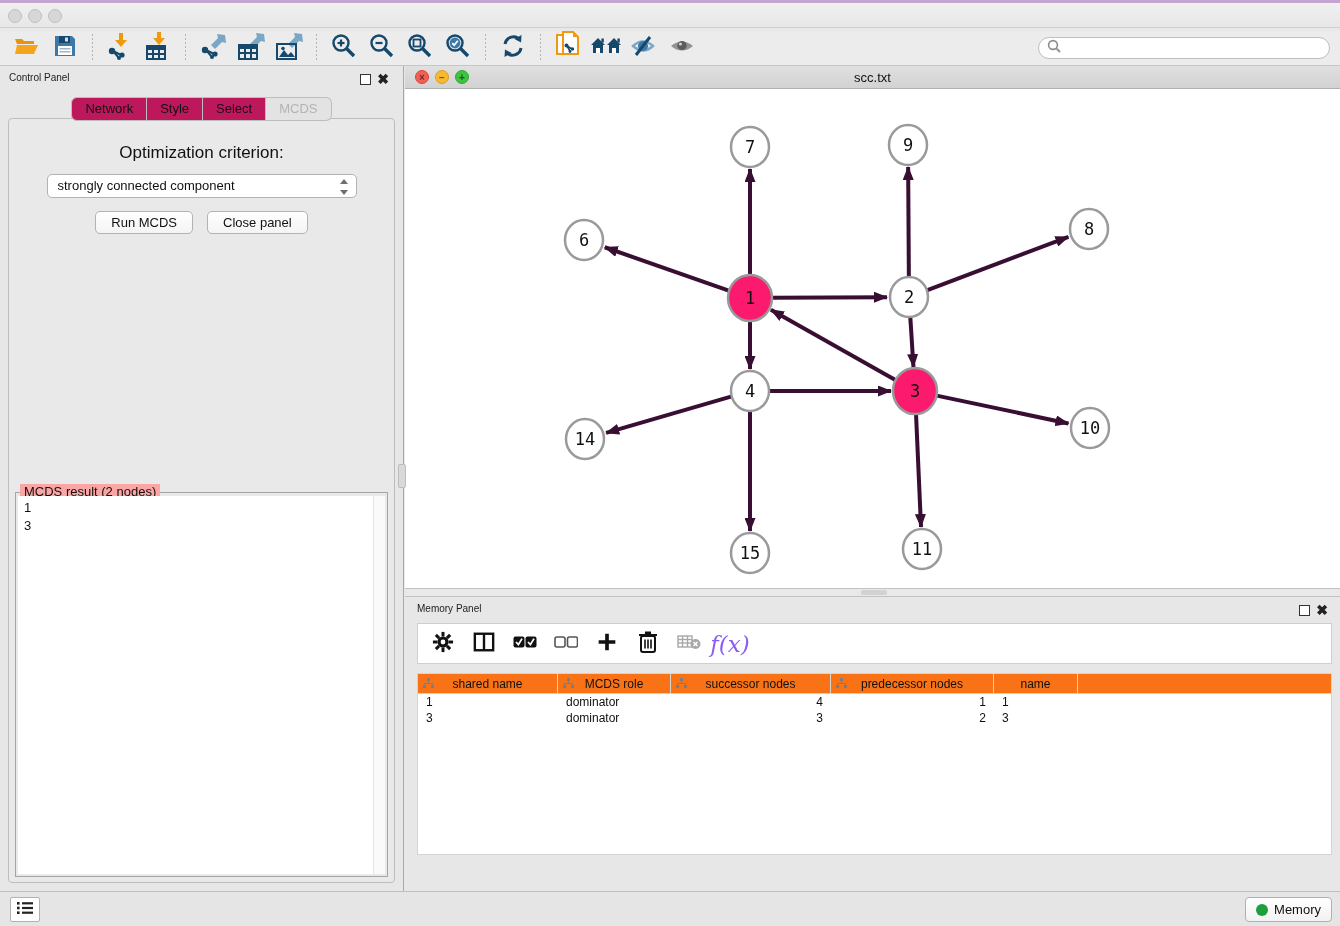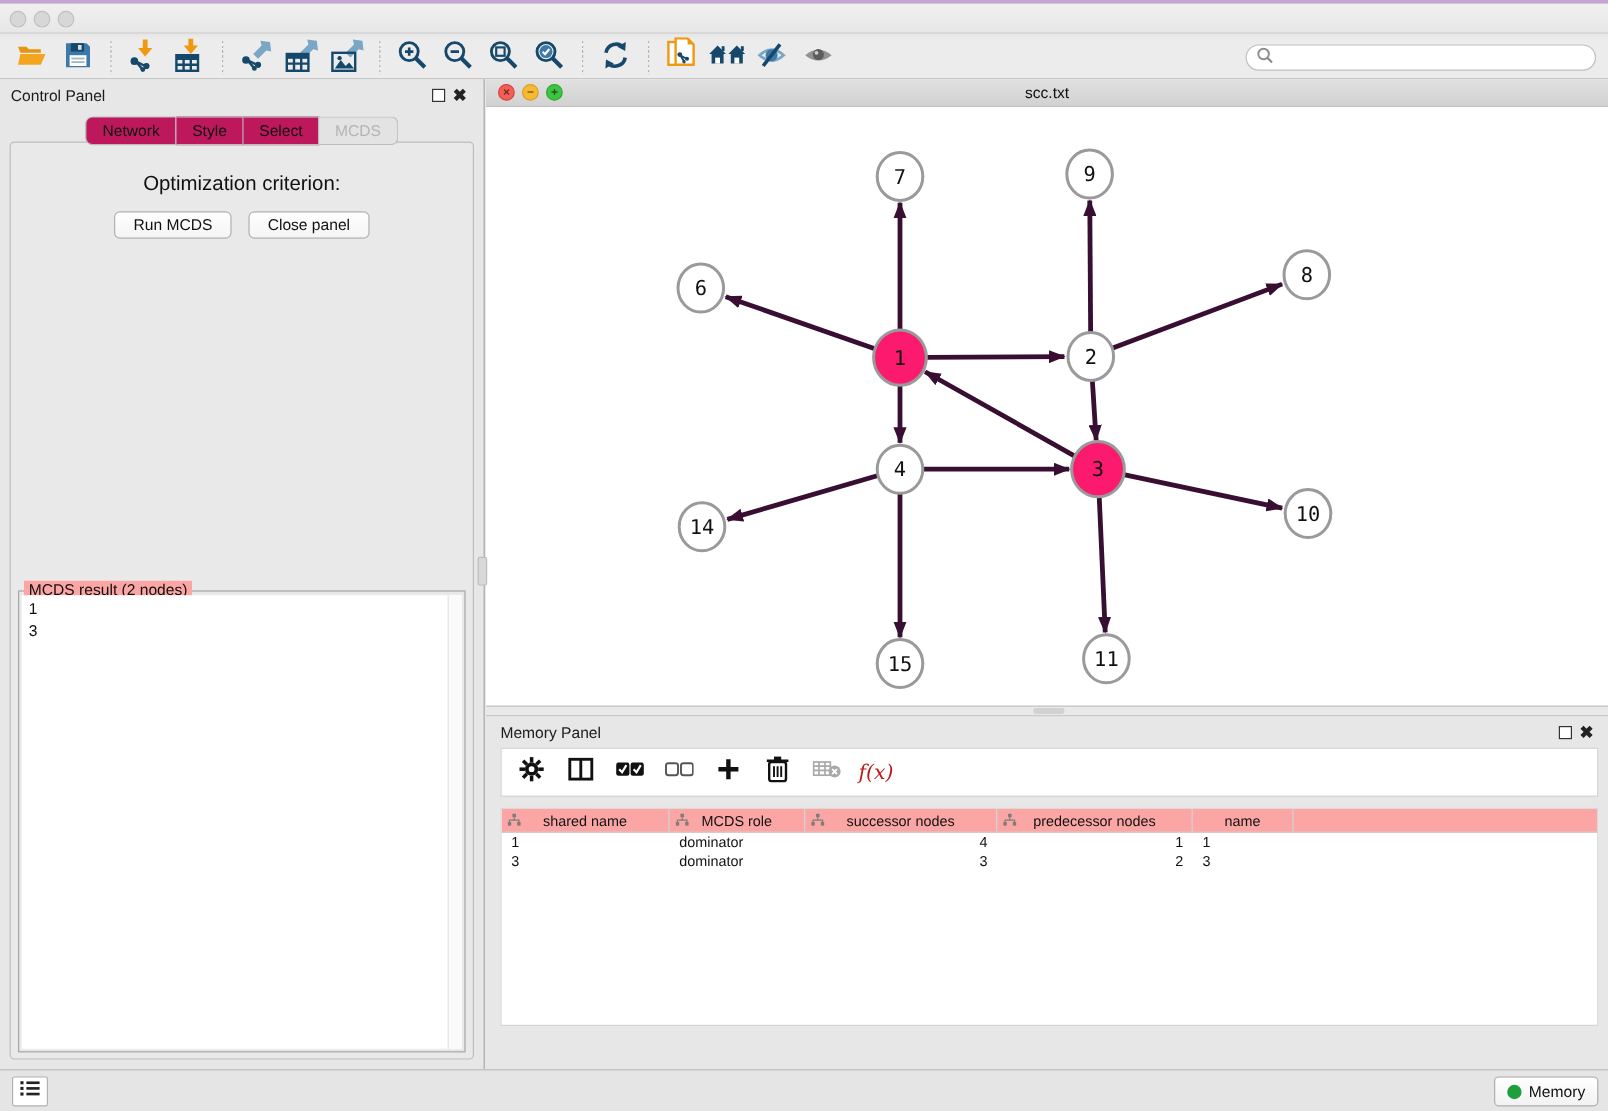--- a/index.html
+++ b/index.html
@@ -28,21 +28,21 @@
     background:repeating-linear-gradient(#b5b5b5 0 2px, transparent 2px 4px); }
   #search-wrap { margin-left:auto; margin-right:10px; width:292px; height:22px;
     background:#fff; border:1px solid #bfbfbf; border-radius:11px;
     display:flex; align-items:center; padding:0 8px; }
   #search-wrap input { border:none; outline:none; flex:1; font-size:13px;
     font-family:"Liberation Sans",sans-serif; background:transparent; margin-left:5px; }
   
   #control-panel { position:absolute; left:0; top:66px; width:404px; bottom:35px;
     background:#e7e7e7; border-right:1px solid #a9a9a9; }
   .panel-head { position:relative; height:26px; }
-  .panel-title { position:absolute; left:9px; top:6px; font-size:13px; color:#1c1c1c; }
+  .panel-title { position:absolute; left:9px; top:6px; font-size:10px; color:#1c1c1c; }
   .panel-float { position:absolute; width:11px; height:11px; top:8px;
     border:1.5px solid #333; background:#fff; }
   .panel-close { position:absolute; top:5px; font-size:14px; font-weight:bold; color:#222; line-height:16px; }
   #cp-float{ right:32px; } #cp-close{ right:14px; }
   #cp-tabs { position:absolute; top:31px; left:0; right:0; display:flex;
     justify-content:center; z-index:2; }
   .cp-tab { font-size:13px; padding:3px 13px 4px; background:#be185d; color:#111;
     border:1px solid #bdbdbd; border-left-width:0; cursor:default; }
   .cp-tab:first-child { border-left-width:1px; border-top-left-radius:6px; border-bottom-left-radius:6px; }
   .cp-tab:last-child { border-top-right-radius:6px; border-bottom-right-radius:6px; }
@@ -86,24 +86,24 @@
     background:#e9e9e9; border-top:1px solid #c2c2c2; border-bottom:1px solid #c2c2c2; }
   #h-grip { position:absolute; left:456px; top:1px; width:26px; height:5px;
     background:#d2d2d2; border-radius:2px; }
   
   #table-panel { position:absolute; left:405px; top:597px; right:0; bottom:35px; background:#e7e7e7; }
   #tp-float{ right:30px; } #tp-close{ right:12px; }
   #tp-toolbar { position:absolute; left:12px; right:8px; top:26px; height:41px;
     background:#fff; border:1px solid #cfcfcf; display:flex; align-items:center;
     gap:15px; padding-left:12px; }
   .tp-icon { width:26px; height:24px; display:flex; align-items:center; justify-content:center; }
-  #fx-label { font-family:"DejaVu Serif", serif; font-style:italic; font-size:17px; color:#b91c1c; }
+  #fx-label { font-family:"DejaVu Serif", serif; font-style:italic; font-size:23px; color:#8b5cf6; }
   #tp-table { position:absolute; left:12px; right:8px; top:76px; bottom:36px;
     background:#fff; border:1px solid #d4d4d4; overflow:hidden; }
-  #tp-thead { display:flex; height:20px; background:#fca5a5; border-bottom:1px solid #cfcfcf; }
+  #tp-thead { display:flex; height:20px; background:#f97316; border-bottom:1px solid #cfcfcf; }
   .th { display:flex; align-items:center; justify-content:center; position:relative;
     font-size:12px; color:#111; border-right:1px solid #d4d4d4; }
   .th .colicon { position:absolute; left:5px; top:4px; }
   .tr { display:flex; height:16px; }
   .td { font-size:12px; color:#111; padding:1px 8px 0; white-space:nowrap; overflow:hidden; }
   .td.right { text-align:right; }
   #tp-tabs { position:absolute; left:0; right:0; bottom:0; height:36px; }
   #tp-tabgroup { position:absolute; left:50%; transform:translateX(-50%); top:7px; display:flex; }
   .tp-tab { font-size:13px; padding:3px 13px 4px; background:#fff; color:#111;
     border:1px solid #c0c0c0; border-left-width:0; cursor:default; }
@@ -303,20 +303,27 @@
     <span class="panel-close" id="cp-close">✖</span>
   </div>
   <div id="cp-tabs">
       <div class="cp-tab">Network</div>
       <div class="cp-tab">Style</div>
       <div class="cp-tab">Select</div>
       <div class="cp-tab active">MCDS</div>
     </div>
   <div id="cp-body">
     <div id="opt-label">Optimization criterion:</div>
+    <div id="criterion">
+      <span>strongly connected component</span>
+      <span class="chev"><svg width="10" height="20" viewBox="0 0 10 20">
+            <path d="M5 2 L9 7 H1z" fill="#6f6f6f"></path>
+            <path d="M5 18 L1 13 h8z" fill="#6f6f6f"></path>
+          </svg></span>
+    </div>
     <div class="btn-row">
       <button class="cp-btn">Run MCDS</button>
       <button class="cp-btn">Close panel</button>
     </div>
     <div id="result-box">
       <span id="result-legend">MCDS result (2 nodes)</span>
       <div id="result-inner">
         <div id="result-text">1
 3</div>
         <div id="result-scroll"></div>

